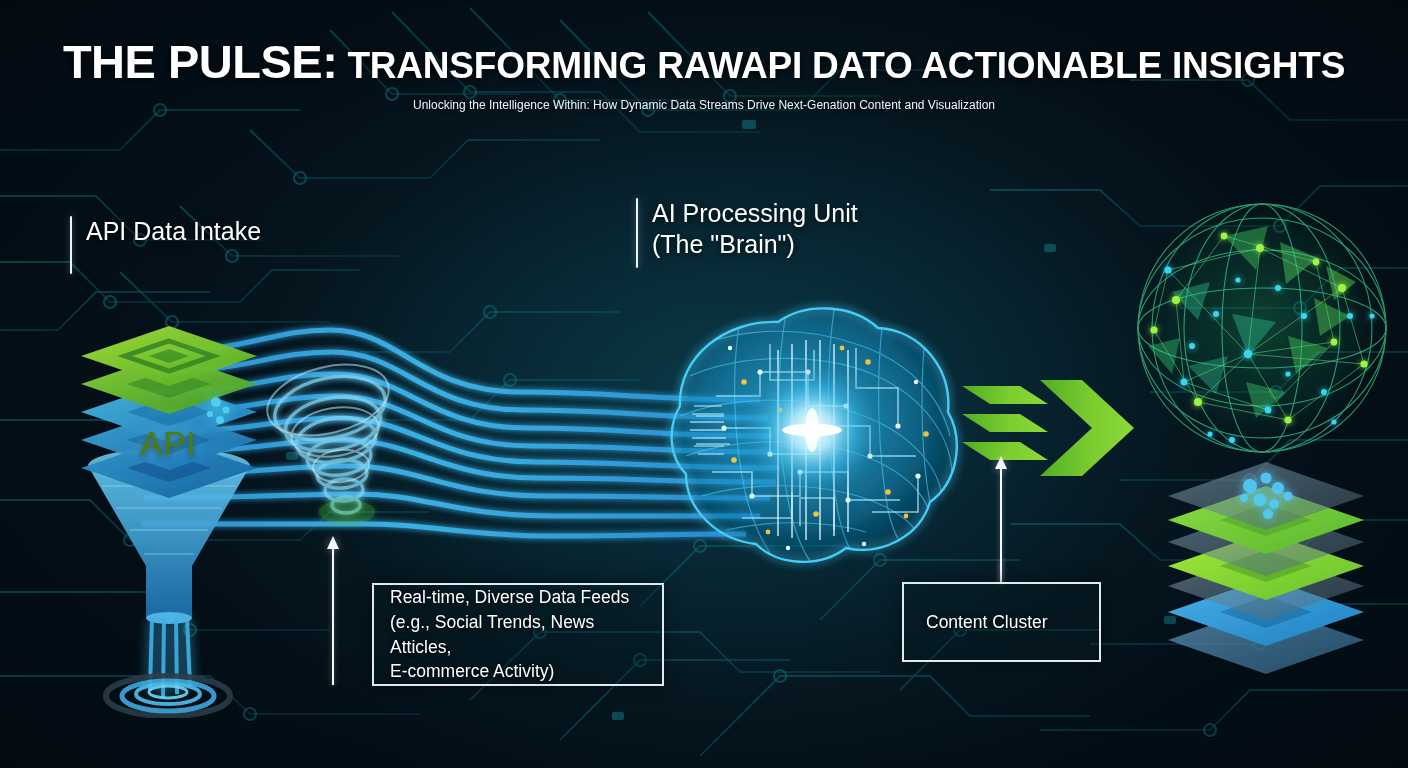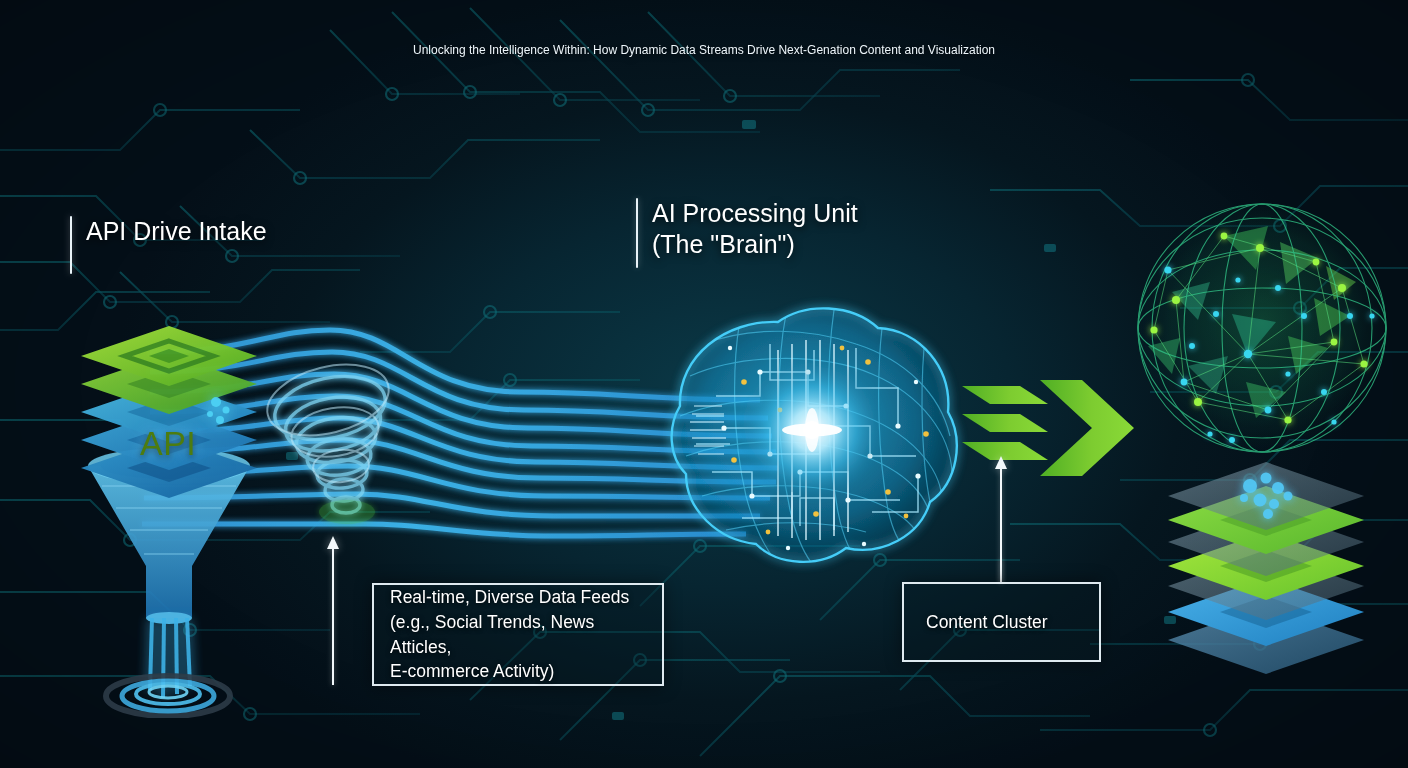--- a/index.html
+++ b/index.html
@@ -609,26 +609,27 @@
           <circle cx="122" cy="48" r="6.5"></circle>
         <circle cx="136" cy="52" r="5"></circle>
           <circle cx="150" cy="44" r="4.5"></circle>
         <circle cx="106" cy="46" r="4"></circle>
           <circle cx="130" cy="62" r="5"></circle>
       </g>
     </svg>
   </div>
 
   <div class="header">
+    <div class="title"><span class="lead">THE PULSE:</span><span class="rest"> TRANSFORMING RAWAPI DATO ACTIONABLE INSIGHTS</span></div>
     <div class="subtitle">Unlocking the Intelligence Within: How Dynamic Data Streams Drive Next-Genation Content and Visualization</div>
   </div>
 
   <div class="seclabel" id="label-api">
     <div class="bar"></div>
-    <div class="txt">API Drive Intake</div>
+    <div class="txt">API Data Intake</div>
   </div>
 
   <div class="seclabel" id="label-brain">
     <div class="bar"></div>
     <div class="txt">AI Processing Unit
 (The "Brain")</div>
   </div>
 
   <div class="leader" style="left:332px; top:548px; height:137px;"></div>
   <div class="leaderhead" style="left:327px; top:536px;"></div>

